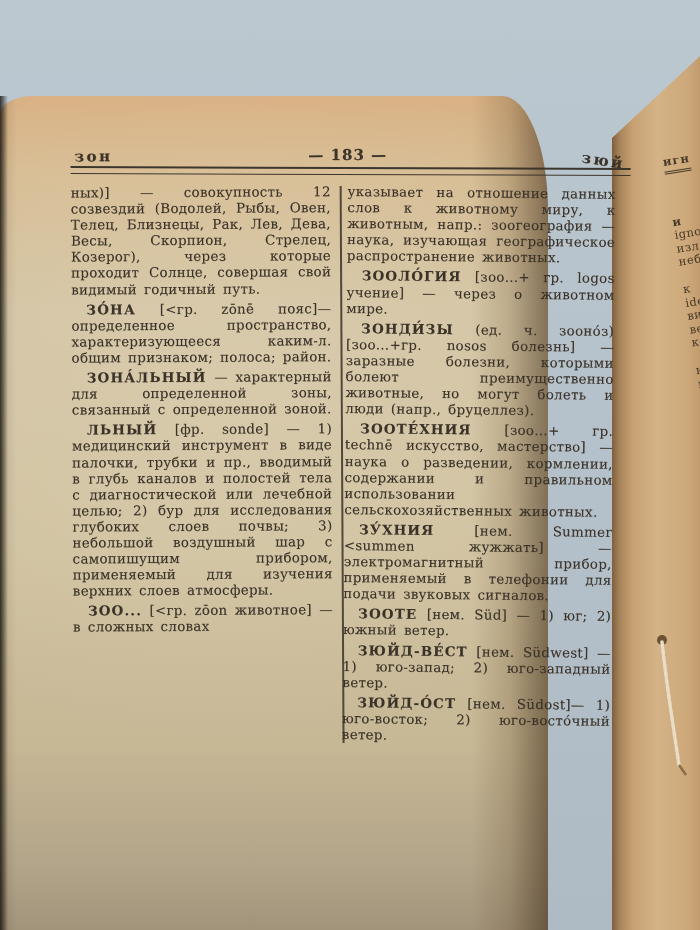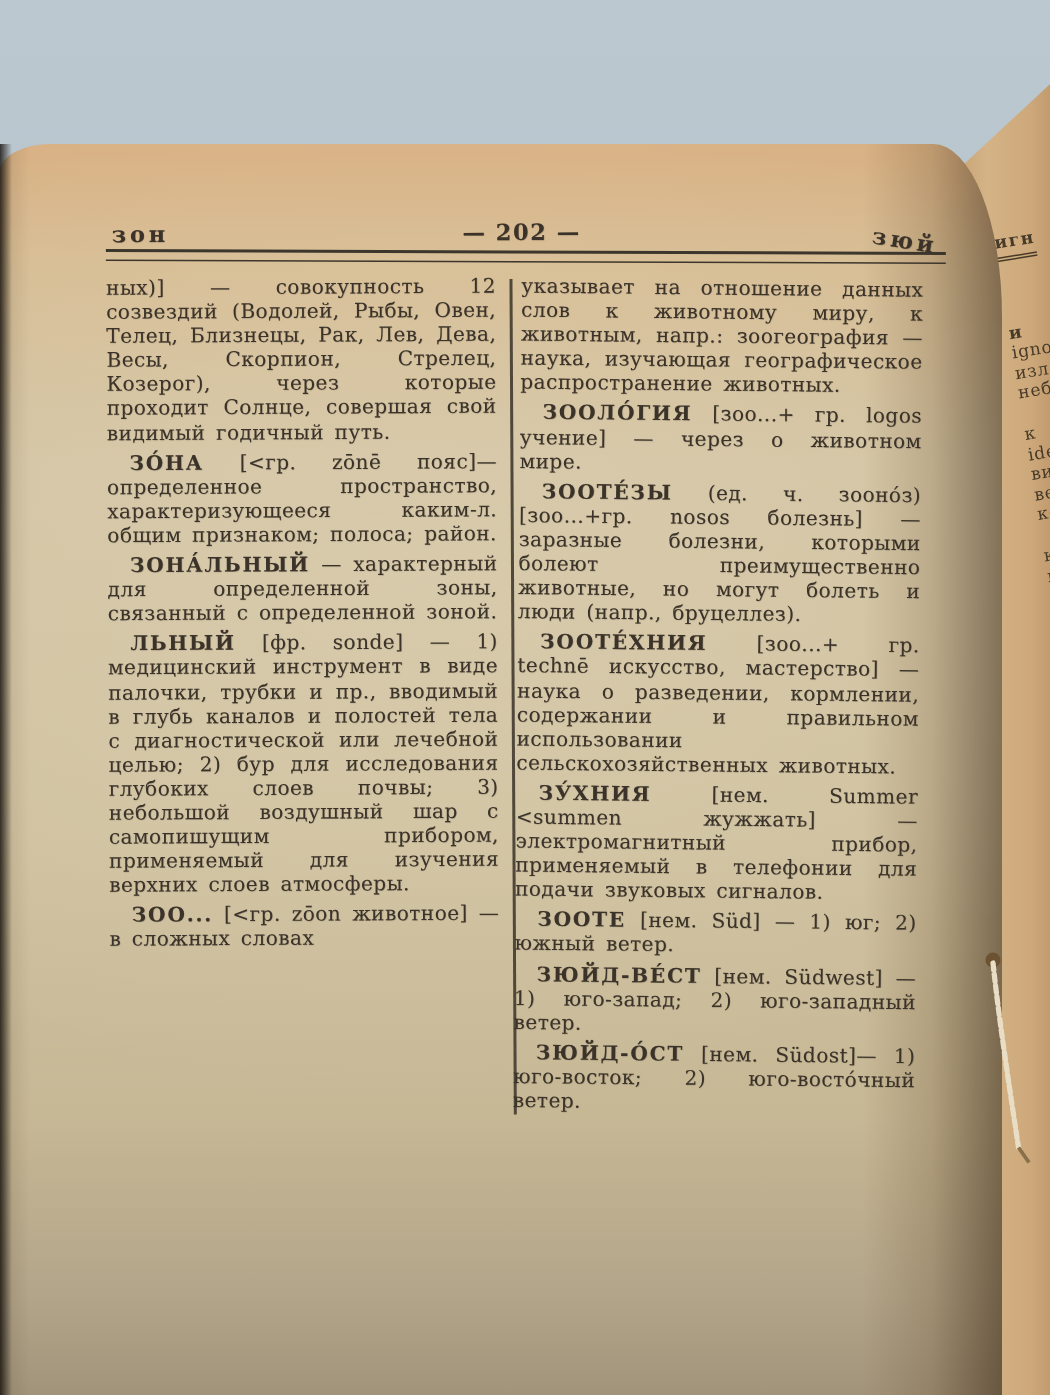--- a/index.html
+++ b/index.html
@@ -17,21 +17,21 @@
       background:linear-gradient(90deg,#7e5f3d 0%,#a8855b 9%,#c7a173 24%,#d4b386 52%,#cda87a 85%,#c29c6f 100%);}
   .np-content{position:absolute;left:50px;top:110px;width:70px;
       transform:rotate(-9deg);transform-origin:top left;
       color:#473a28;font-size:11.5px;line-height:13.6px;font-weight:bold;letter-spacing:1px;}
   .np-head{display:inline-block;border-bottom:3px double #473a28;padding-bottom:2px;margin-bottom:42px;}
   .np-frag{display:block;font-weight:normal;letter-spacing:.5px;}
   .np-frag.b{font-weight:bold;}
   .np-frag.gap{margin-top:14px;}
 
   
-  .page-main{position:absolute;left:0;top:96px;width:668px;height:834px;z-index:2;
+  .page-main{position:absolute;left:0;top:96px;width:548px;height:834px;z-index:2;
       border-radius:34px 46px 0 0 / 18px 115px 0 0;
       background:
         radial-gradient(120% 60% at 42% 36%,rgba(255,252,238,.12),rgba(0,0,0,0) 70%),
         linear-gradient(90deg,rgba(58,40,20,.16) 0,rgba(0,0,0,0) 3%,rgba(0,0,0,0) 86%,rgba(92,64,32,.22) 93%,rgba(56,36,16,.55) 100%),
         linear-gradient(180deg,#d9b184 0%,#d7bd94 9%,#d3c4a3 25%,#d0c2a0 55%,#c6b795 78%,#b3a589 92%,#a2947b 100%);}
   .page-edge-shadow{position:absolute;left:0;top:96px;width:8px;height:834px;z-index:4;
       background:linear-gradient(90deg,rgba(18,14,10,.8),rgba(18,14,10,0));}
 
   
   .content{position:absolute;left:72px;top:50px;width:560px;z-index:3;
@@ -79,41 +79,41 @@
       <span class="np-frag">в</span>
       <span class="np-frag">д</span>
     </div>
   </div>
 
   <div class="page-main">
     <div class="content">
 
       <div class="header-row">
         <span class="hdr-left">зон</span>
-        <span class="hdr-center">— 202 —</span>
+        <span class="hdr-center">— 183 —</span>
         <span class="hdr-right">зюй</span>
       </div>
       <div class="header-rule"></div>
 
       <div class="cols">
 
         <div class="col col-left">
           <p>ных)] — совокупность 12 созвездий (Водолей, Рыбы, Овен, Телец, Близнецы, Рак, Лев, Дева, Весы, Скорпион, Стрелец, Козерог), через которые проходит Солнце, совершая свой видимый годичный путь.</p>
           <p class="entry"><b class="term">ЗО́НА</b><span> [&lt;гр. zōnē пояс]— определенное пространство, характеризующееся каким-л. общим признаком; полоса; район.</span></p>
           <p class="entry"><b class="term">ЗОНА́ЛЬНЫЙ</b><span> — характерный для определенной зоны, связанный с определенной зоной.</span></p>
           <p class="entry"><b class="term">ЛЬНЫЙ</b><span> [фр. sonde] — 1) медицинский инструмент в виде палочки, трубки и пр., вводимый в глубь каналов и полостей тела с диагностической или лечебной целью; 2) бур для исследования глубоких слоев почвы; 3) небольшой воздушный шар с самопишущим прибором, применяемый для изучения верхних слоев атмосферы.</span></p>
           <p class="entry"><b class="term">ЗОО...</b><span> [&lt;гр. zōon животное] — в сложных словах</span></p>
         </div>
 
         <div class="column-divider"></div>
 
         <div class="col col-right">
           <p>указывает на отношение данных слов к животному миру, к животным, напр.: зоогеография — наука, изучающая географическое распространение животных.</p>
           <p class="entry"><b class="term">ЗООЛО́ГИЯ</b><span> [зоо...+ гр. logos учение] — через о животном мире.</span></p>
-          <p class="entry"><b class="term">ЗООТЕ́ЗЫ</b><span> (ед. ч. зооно́з) [зоо...+гр. nosos болезнь] —заразные болезни, которыми болеют преимущественно животные, но могут болеть и люди (напр., бруцеллез).</span></p>
+          <p class="entry"><b class="term">ЗОНДИ́ЗЫ</b><span> (ед. ч. зооно́з) [зоо...+гр. nosos болезнь] —заразные болезни, которыми болеют преимущественно животные, но могут болеть и люди (напр., бруцеллез).</span></p>
           <p class="entry"><b class="term">ЗООТЕ́ХНИЯ</b><span> [зоо...+ гр. technē искусство, мастерство] — наука о разведении, кормлении, содержании и правильном использовании сельскохозяйственных животных.</span></p>
           <p class="entry"><b class="term">ЗУ́ХНИЯ</b><span> [нем. Summer &lt;summen жужжать] — электромагнитный прибор, применяемый в телефонии для подачи звуковых сигналов.</span></p>
           <p class="entry"><b class="term">ЗООТЕ</b><span> [нем. Süd] — 1) юг; 2) южный ветер.</span></p>
           <p class="entry"><b class="term">ЗЮЙД-ВЕ́СТ</b><span> [нем. Südwest] — 1) юго-запад; 2) юго-западный ветер.</span></p>
           <p class="entry"><b class="term">ЗЮЙД-О́СТ</b><span> [нем. Südost]— 1) юго-восток; 2) юго-восто́чный ветер.</span></p>
         </div>
 
       </div>
     </div>
   </div>

